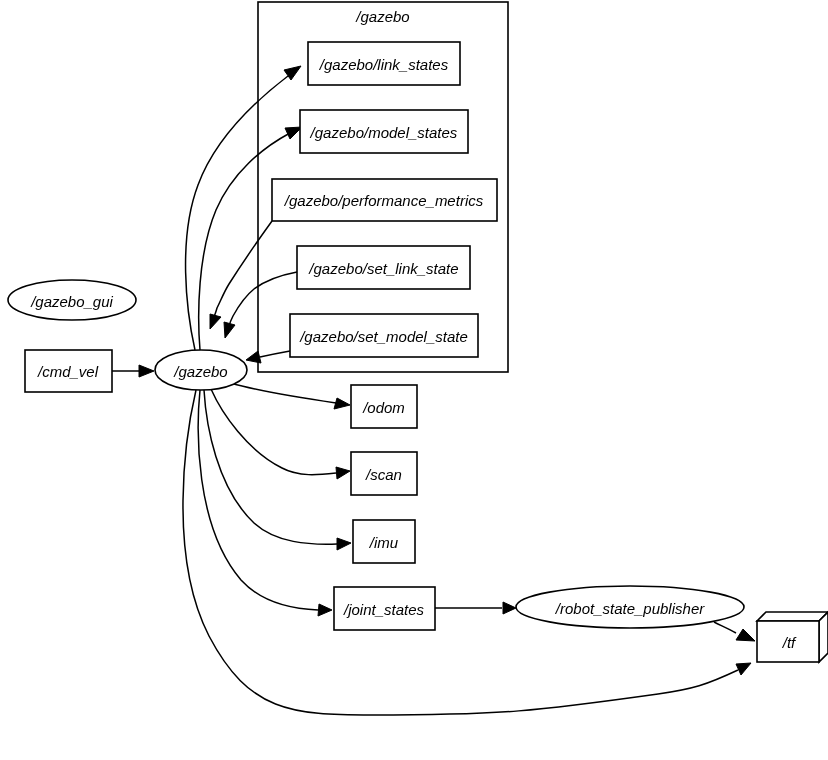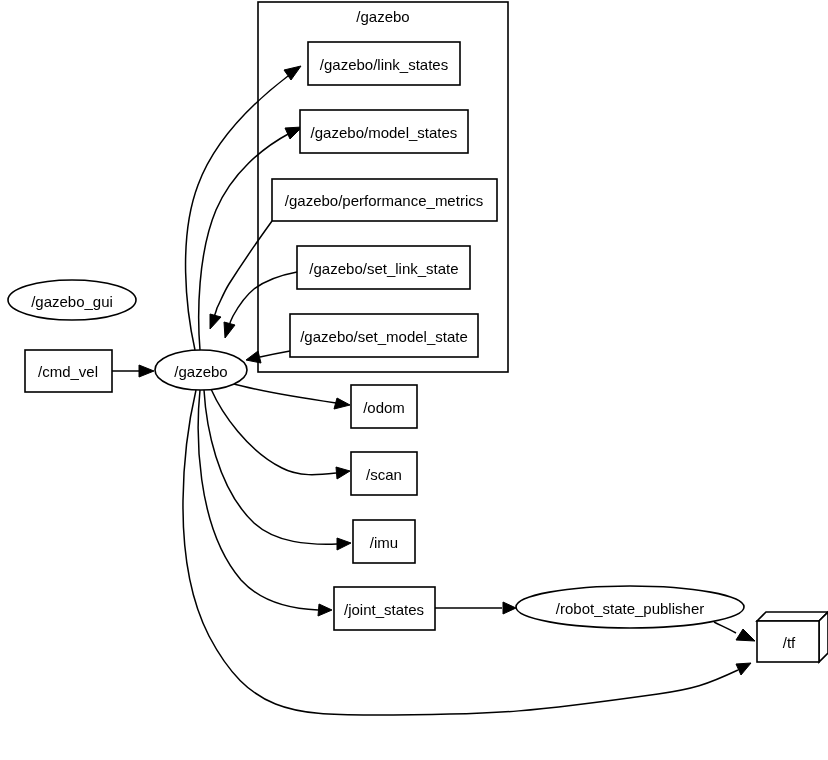--- a/index.html
+++ b/index.html
@@ -7,20 +7,21 @@
     padding: 0;
     background: #ffffff;
   }
   #graph-root {
     position: relative;
     width: 828px;
     height: 760px;
     background: #ffffff;
     overflow: hidden;
     font-family: "Liberation Sans", sans-serif;
+    font-style: italic;
   }
   svg#rosgraph {
     display: block;
     width: 828px;
     height: 760px;
   }
   .node-shape {
     fill: #ffffff;
     stroke: #000000;
     stroke-width: 1.6;

